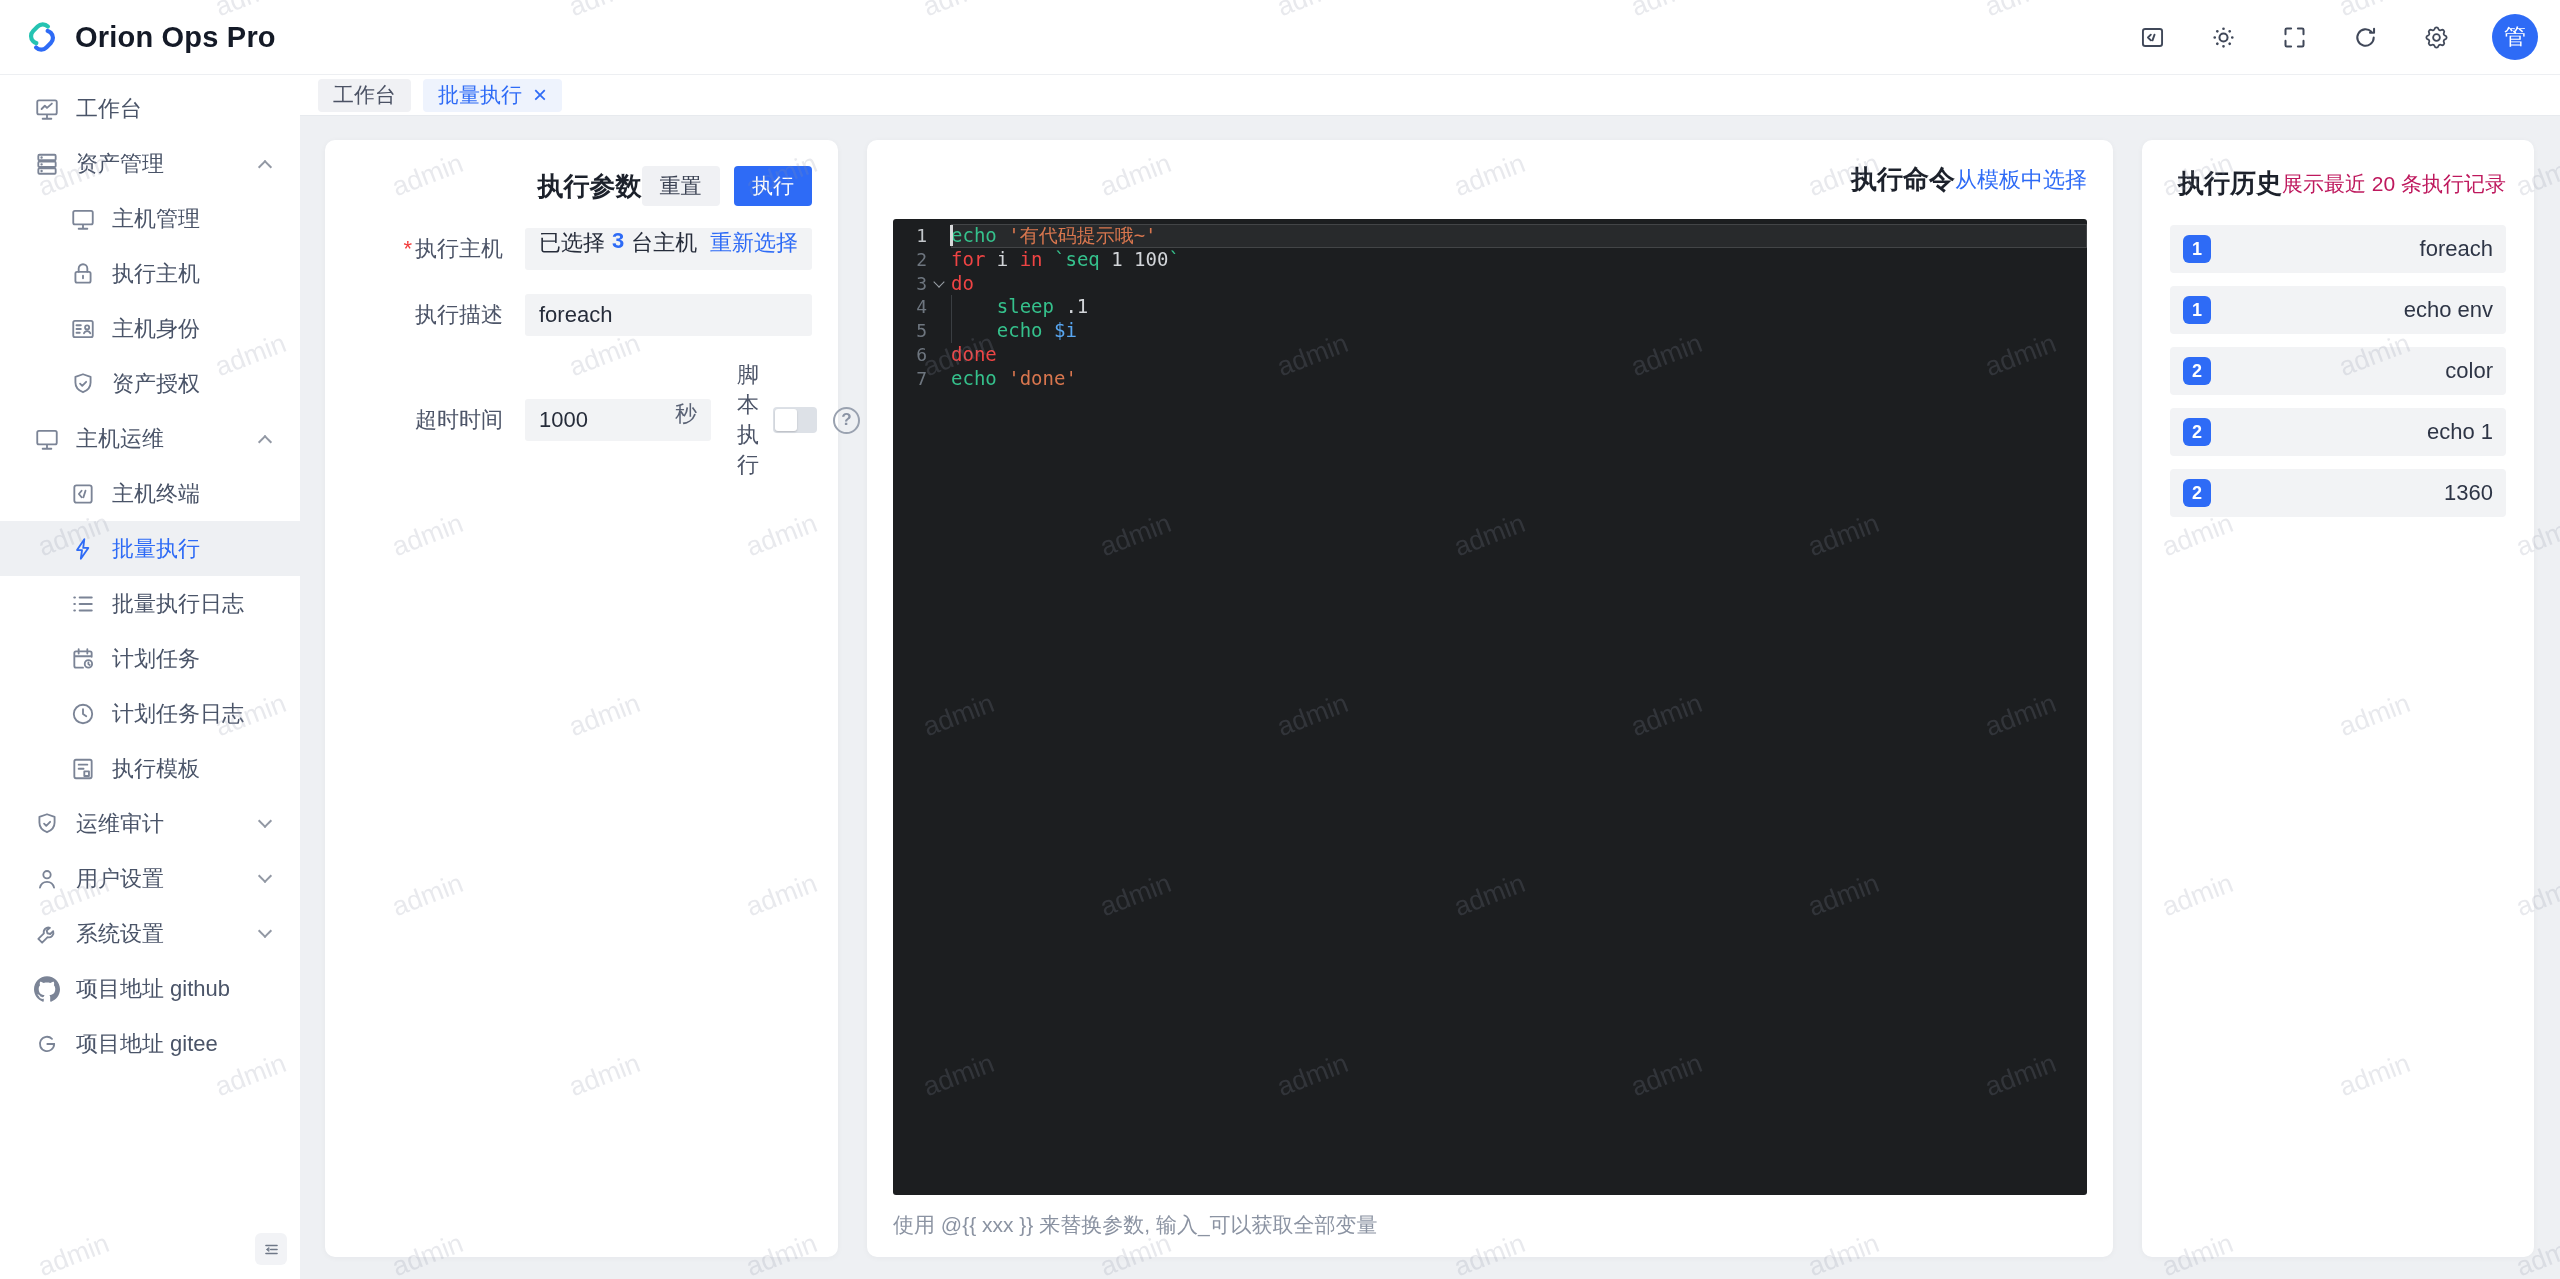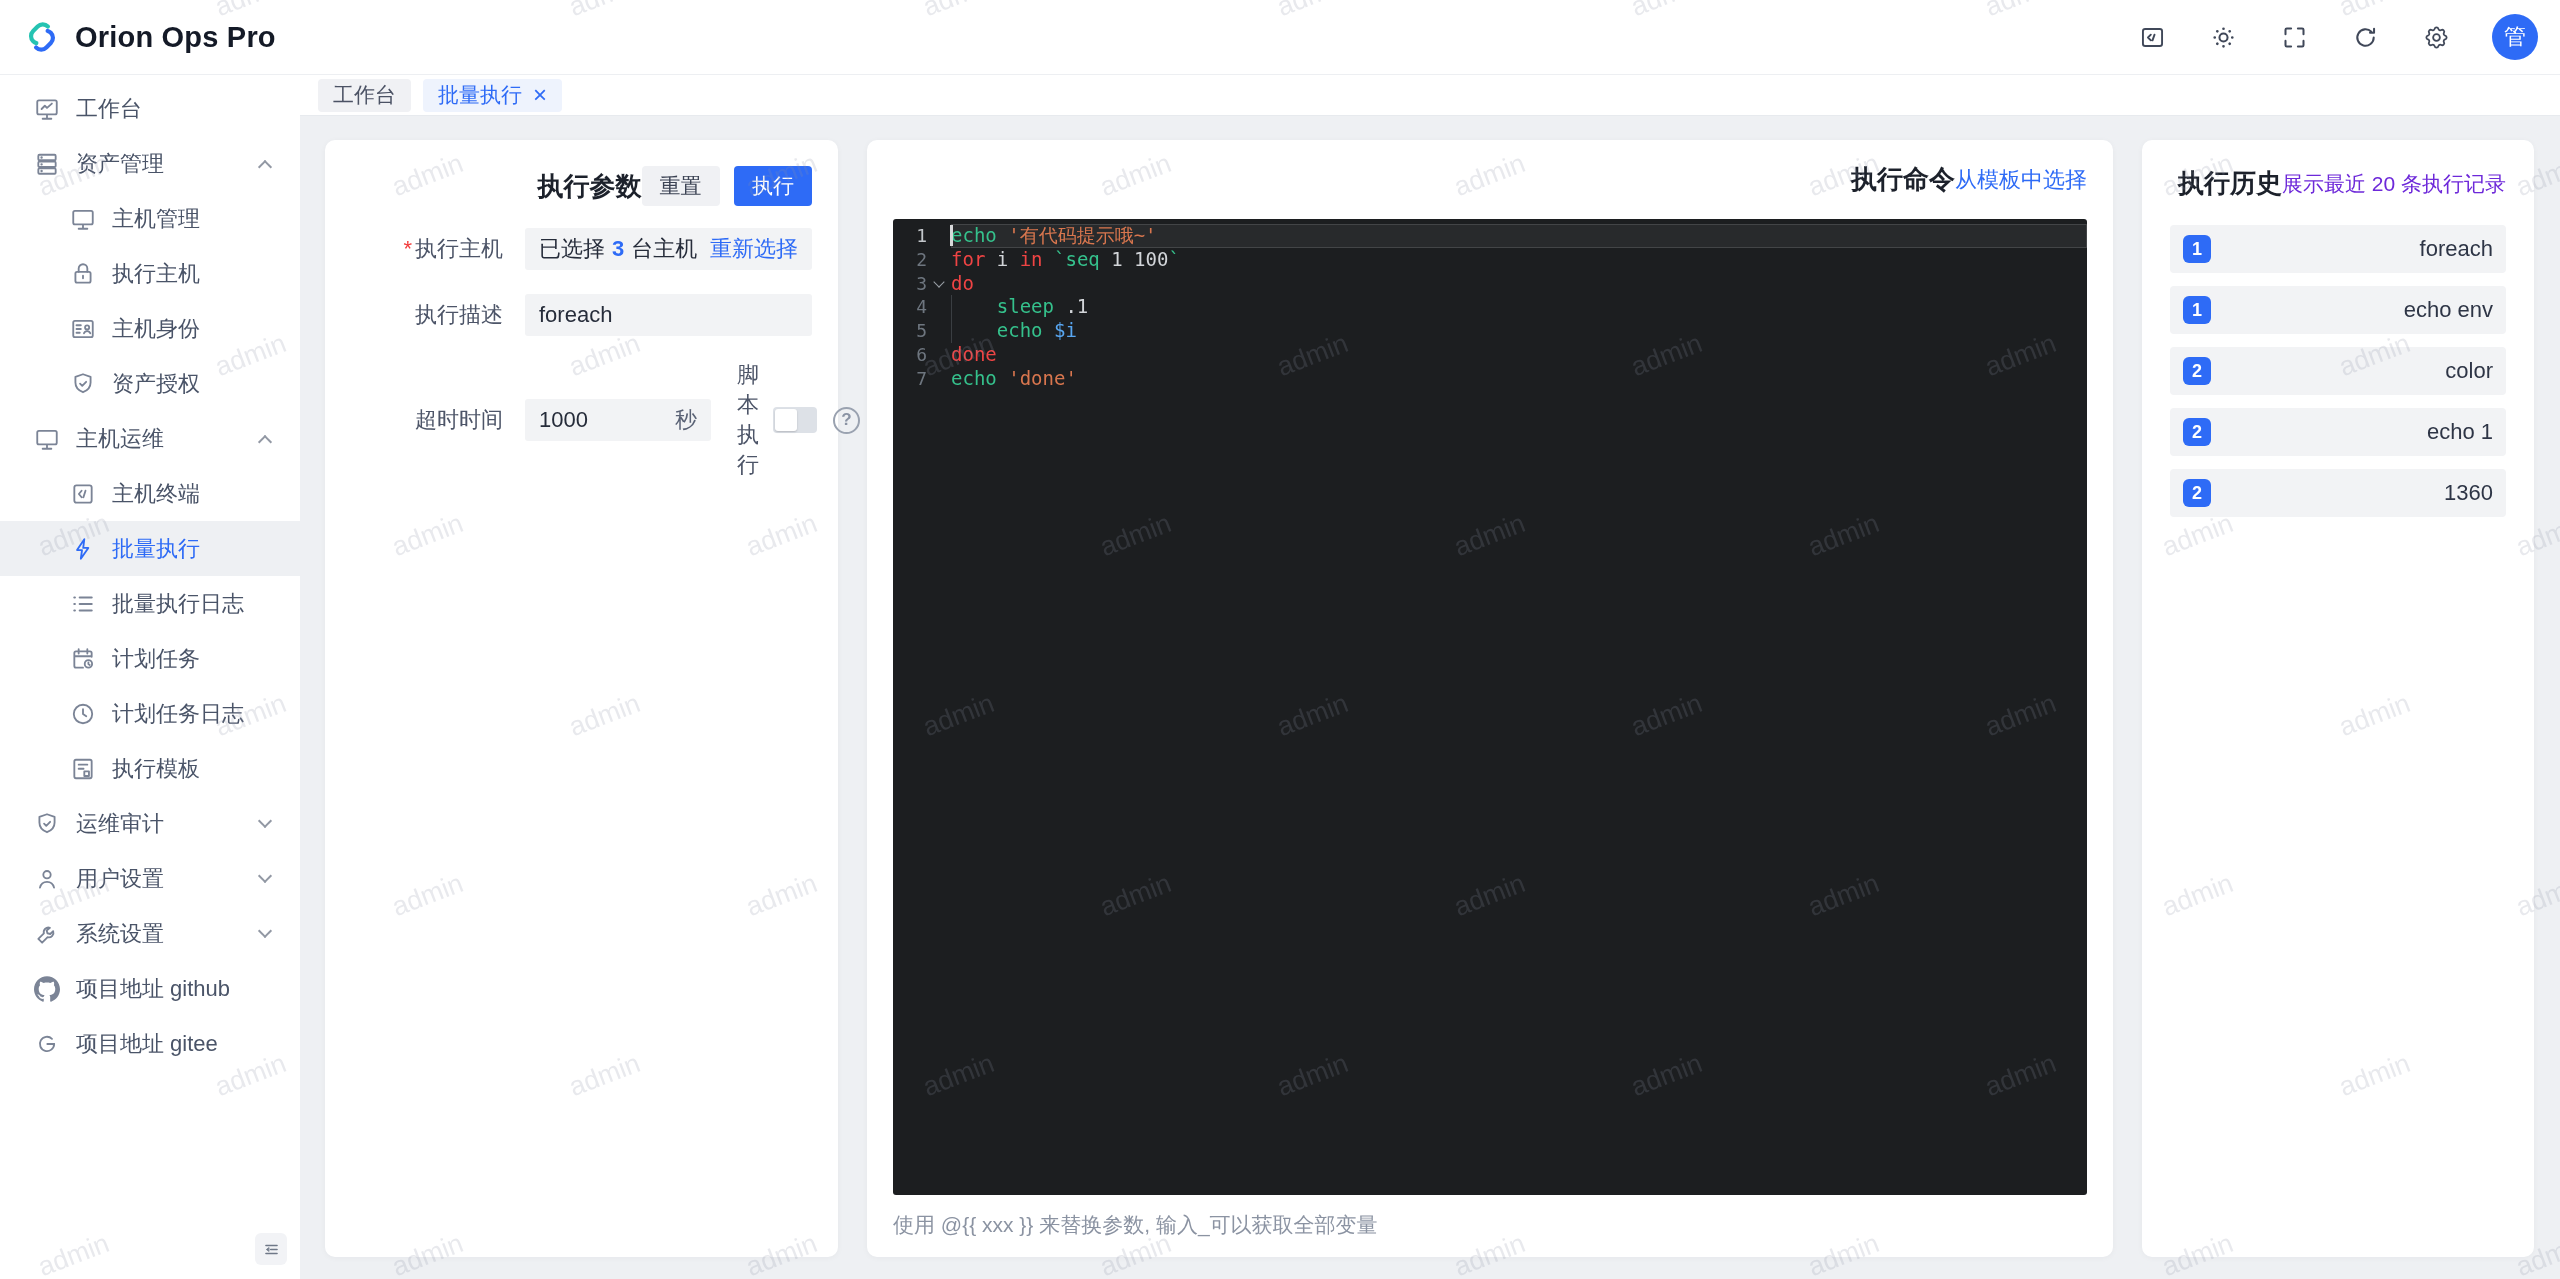--- a/index.html
+++ b/index.html
@@ -60,21 +60,21 @@
 
   .btn{height:40px;border:none;border-radius:4px;font-size:21px;padding:0 18px;cursor:pointer;
        font-family:inherit}
   .btn.ghost{background:#f0f1f4;color:#3c4354}
   .btn.primary{background:var(--primary);color:#fff;margin-left:10px}
 
   .f-row{display:flex;align-items:center;margin-bottom:24px}
   .f-label{width:152px;text-align:right;font-size:22px;color:#4d5568;flex:none;margin-right:22px}
   .req{color:#f23c3c;margin-right:3px}
   .field{flex:1;height:42px;background:var(--grey-bg);border-radius:3px;display:flex;
-         align-items:center;padding:0 14px;font-size:22px;color:#262c3a}
+         padding:0 14px;font-size:22px;color:#262c3a}
   .bare{border:none;background:transparent;font:inherit;color:inherit;width:100%;outline:none}
   .link{color:var(--primary);cursor:pointer;font-size:22px}
   .count{color:var(--primary);font-weight:700;margin:0 7px}
   .field .link{margin-left:auto;flex:none}
   .field.timeout{flex:none;width:186px}
   .unit{margin-left:auto;color:#5a6275;flex:none}
   .script-label{margin-left:26px;font-size:22px;color:#4d5568}
   .switch{width:44px;height:26px;background:#dde1e7;border-radius:4px;position:relative;
           margin-left:14px;cursor:pointer;flex:none}
   .switch .knob{position:absolute;left:2px;top:2px;width:22px;height:22px;background:#fff;
@@ -101,21 +101,21 @@
   .tk-var{color:#58a7f2}.tk-tick{color:#35c18c}.tk-pl{color:#d2d5d9}
   .hint{margin-top:16px;font-size:21px;color:#8b93a2}
 
   
   .h-row{height:48px;background:var(--grey-bg);border-radius:4px;display:flex;align-items:center;
          padding:0 13px;margin-bottom:13px;cursor:pointer}
   .badge{min-width:28px;height:28px;border-radius:6px;background:var(--primary);color:#fff;
          font-size:18px;font-weight:700;display:flex;align-items:center;justify-content:center;
          padding:0 4px}
   .h-name{margin-left:auto;font-size:22px;color:#2e3546}
-  .subtitle{font-size:21px;color:#6d28d9}
+  .subtitle{font-size:21px;color:#be185d}
   .p3 .p-head{margin-bottom:24px}
 
   
   #watermark{position:absolute;inset:0;pointer-events:none;z-index:60;overflow:hidden}
   #watermark span{position:absolute;font-size:27px;color:rgba(138,147,163,.20);
                   transform:rotate(-21deg);white-space:nowrap}
 </style>
 </head>
 <body>
 

